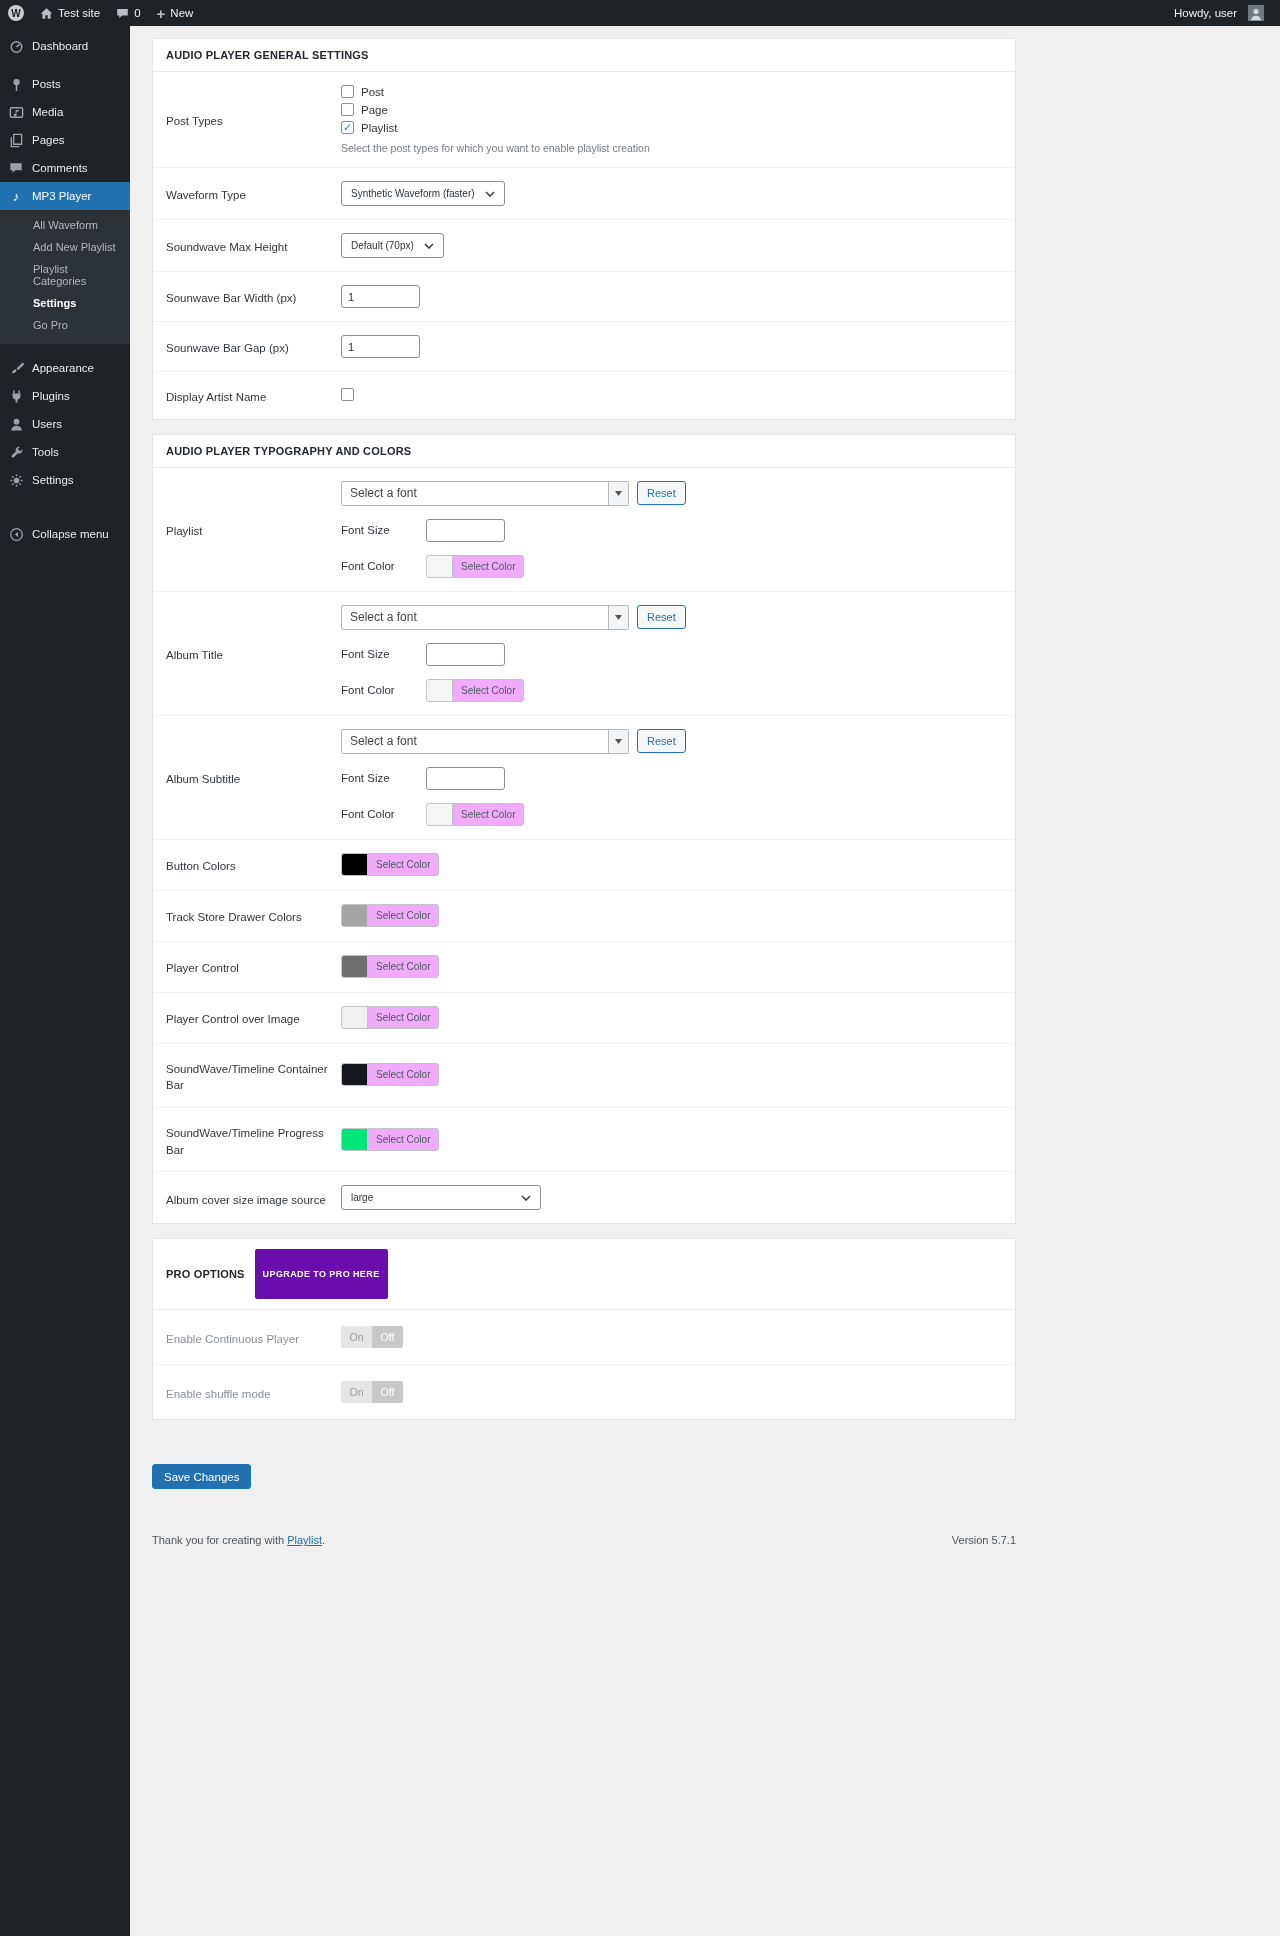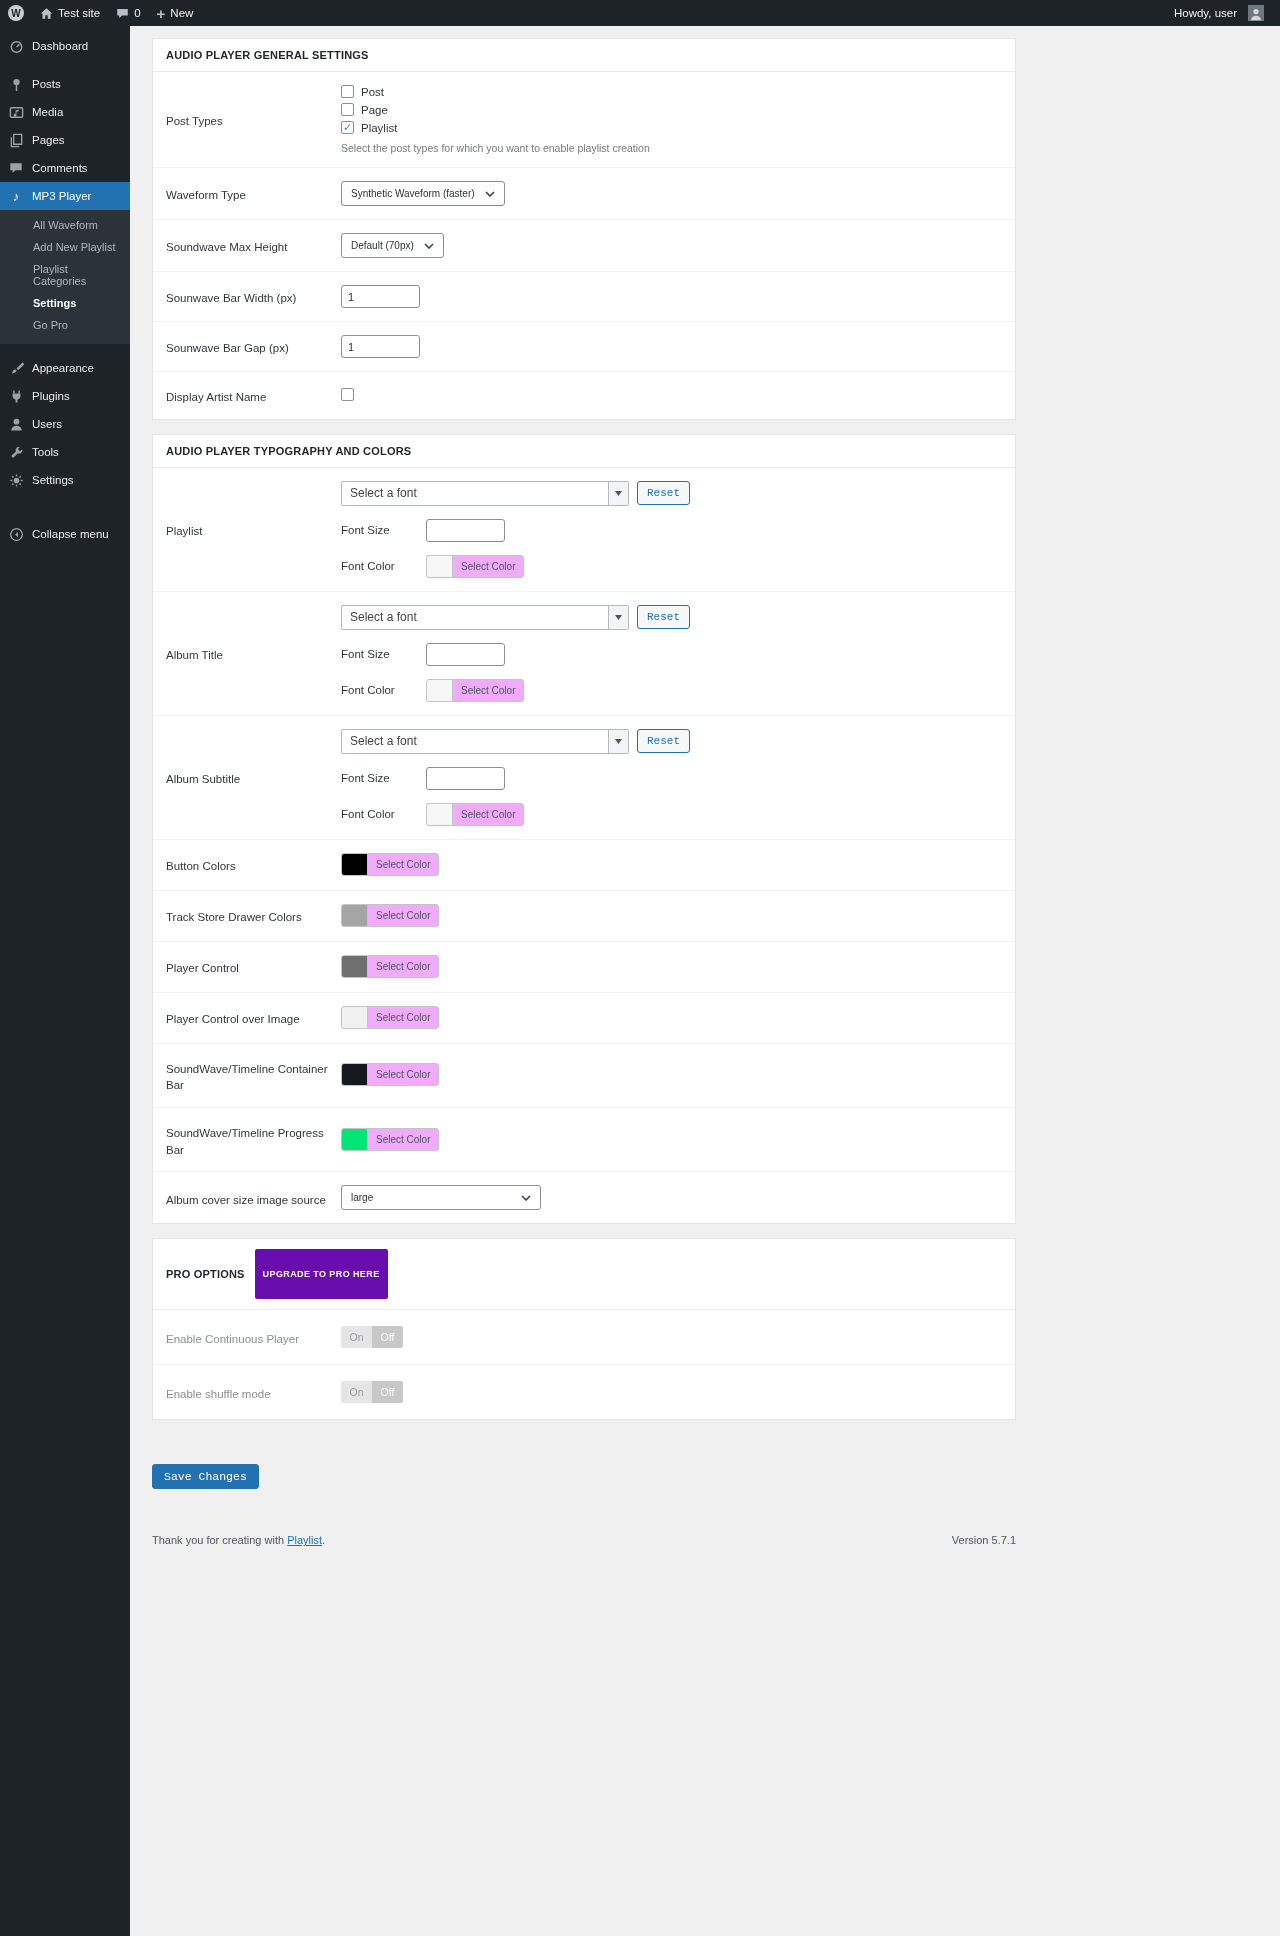--- a/index.html
+++ b/index.html
@@ -1,18 +1,18 @@
 <!DOCTYPE html>
 <html><head>
 <meta charset="utf-8">
 <style>
   *{box-sizing:border-box;margin:0;padding:0}
   html{background:#f0f0f1}
   body{width:1280px;min-height:1936px;position:relative;font-family:"Liberation Sans","DejaVu Sans",sans-serif;font-size:11px;color:#3c434a;background:#f0f0f1}
-  button{font-family:Liberation Mono, monospace;cursor:pointer}
+  button{font-family:Liberation Sans, sans-serif;cursor:pointer}
   input{font-family:inherit;outline:none}
 
   
   #adminbar{position:absolute;top:0;left:0;width:1280px;height:26px;background:#1d2327;display:flex;align-items:center;color:#f0f0f1;font-size:11.5px;z-index:20}
   .ab-item{display:flex;align-items:center;gap:5px;height:26px;padding:0 8px;color:#f0f0f1;cursor:pointer}
   .ab-icon{color:#b9bec4;display:flex;align-items:center}
   .wp-logo{width:16px;height:16px;border-radius:50%;background:#c9ccd1;color:#1d2327;display:flex;align-items:center;justify-content:center;font-weight:bold;font-size:10px}
   .ab-plus{font-size:15px;color:#b9bec4;line-height:1;font-weight:bold}
   .ab-right{margin-left:auto;display:flex;align-items:center;height:26px;padding-right:8px}
   .avatar{width:16px;height:16px;background:#6e7880;display:flex;align-items:flex-end;justify-content:center;margin-left:6px;overflow:hidden}

